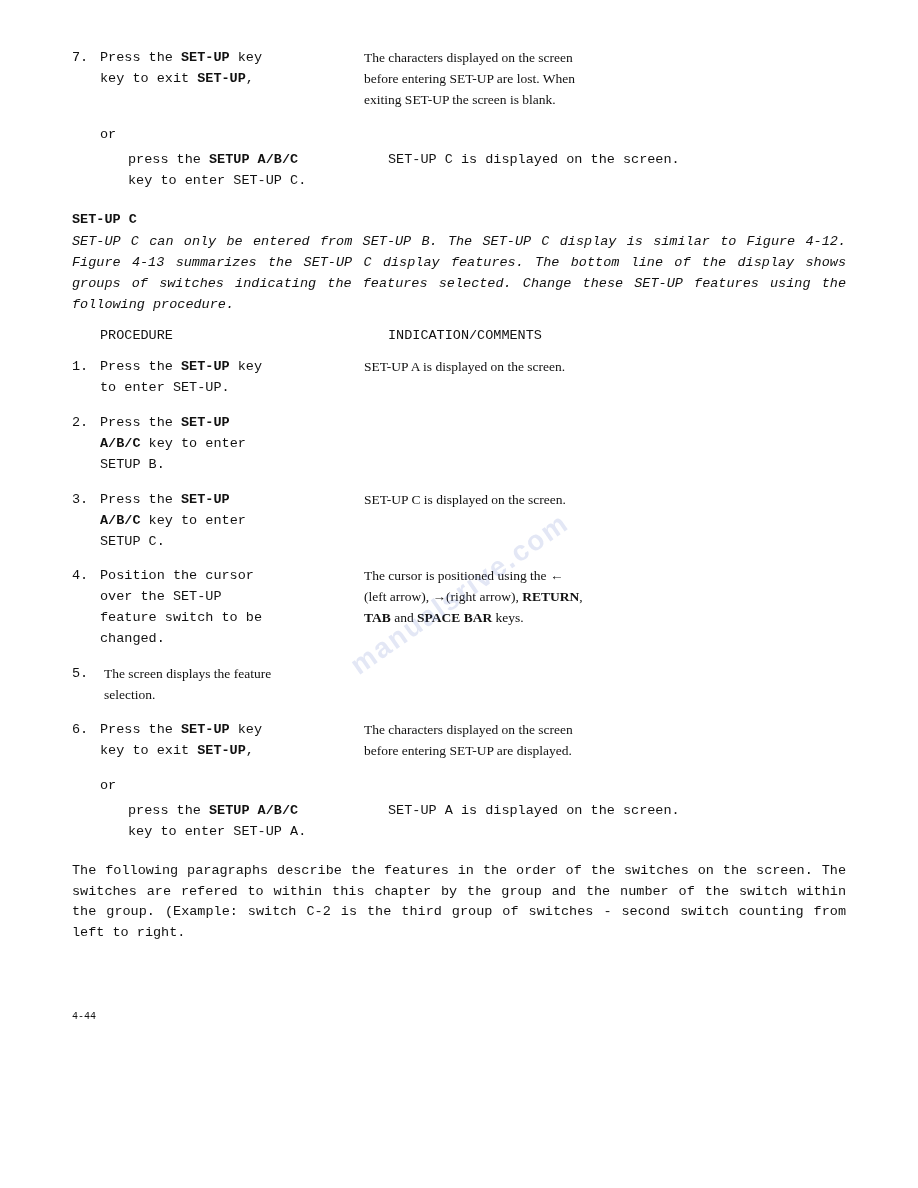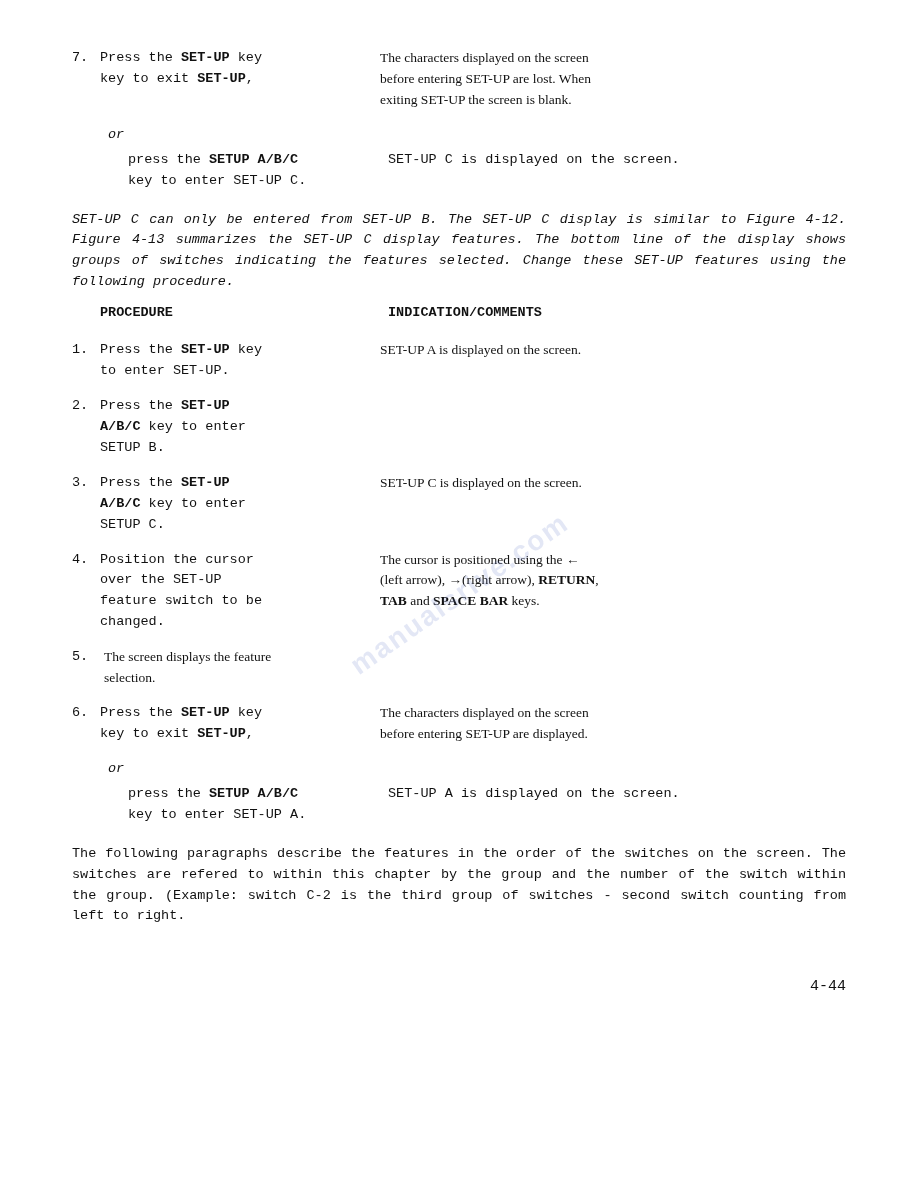--- a/index.html
+++ b/index.html
@@ -45,40 +45,39 @@
       font-family: Arial, sans-serif;
       font-size: 28px;
       color: rgba(100, 120, 200, 0.18);
       transform: rotate(-35deg);
       white-space: nowrap;
       letter-spacing: 2px;
       font-weight: bold;
     }
 
     .proc-header {
-      font-weight: bold;
-      margin-bottom: 6px;
+      font-weight: normal;
     }
 
     .step-block {
       display: flex;
       gap: 0;
       margin-bottom: 14px;
     }
 
     .step-num {
       min-width: 28px;
       font-weight: normal;
     }
 
     .step-content {
       flex: 1;
       display: grid;
       grid-template-columns: 260px 1fr;
-      gap: 16px;
+      gap: 0;
     }
 
     .step-left {
       padding-right: 8px;
     }
 
     .step-right {
       padding-left: 4px;
       font-family: Liberation Serif, serif;
     }
@@ -97,30 +96,29 @@
     }
 
     .headers-row {
       display: grid;
       grid-template-columns: 288px 1fr;
       margin-bottom: 10px;
       margin-left: 28px;
     }
 
     .page-number {
-      text-align: right;
-      margin-top: 48px;
-      font-size: 15px;
+      text-align: left;
+      margin-top: 65px;
+      font-size: 10px;
     }
 
     .or-line {
-      margin-left: 36px;
+      margin-left: 28px;
       margin-top: 4px;
       margin-bottom: 4px;
-      font-style: italic;
     }
   </style>
 </head>
 <body>
 
 <div class="page">
 
   <div class="watermark">
     <span class="watermark-text">manualsrive.com</span>
   </div>
@@ -141,20 +139,21 @@
 
   <div style="margin-left:56px; margin-bottom:18px; display:grid; grid-template-columns:260px 1fr;">
     <div>
       press the <b>SETUP A/B/C</b><br>key to enter SET-UP C.
     </div>
     <div>
       SET-UP C is displayed on the screen.
     </div>
   </div>
 
+  <div class="section-title">SET-UP C</div>
 
   <div class="para" style="text-align:justify;font-style:italic;">SET-UP C can only be entered from SET-UP B. The SET-UP C display is similar to Figure 4-12. Figure 4-13 summarizes the SET-UP C display features. The bottom line of the display shows groups of switches indicating the features selected. Change these SET-UP features using the following procedure.</div>
 
   <div class="headers-row">
     <div class="proc-header">PROCEDURE</div>
     <div class="proc-header">INDICATION/COMMENTS</div>
   </div>
 
   <div class="step-block">
     <span class="step-num">1.</span>

